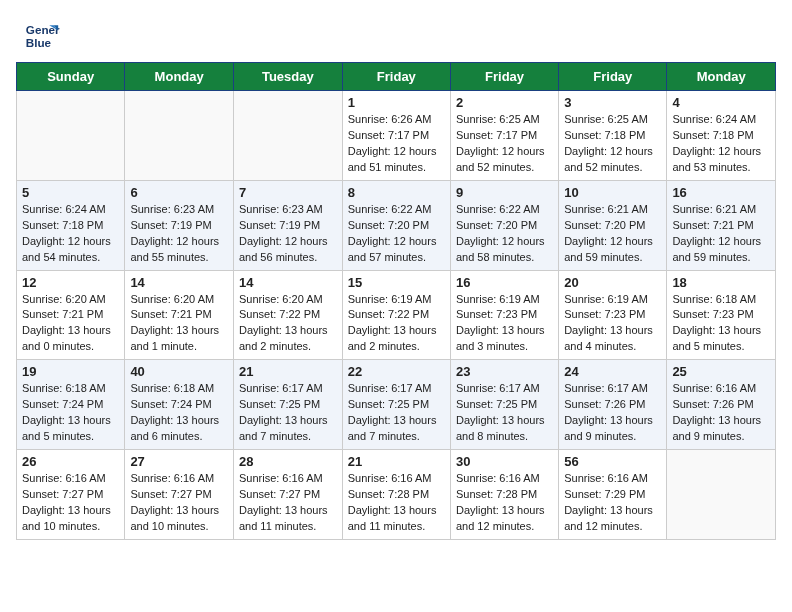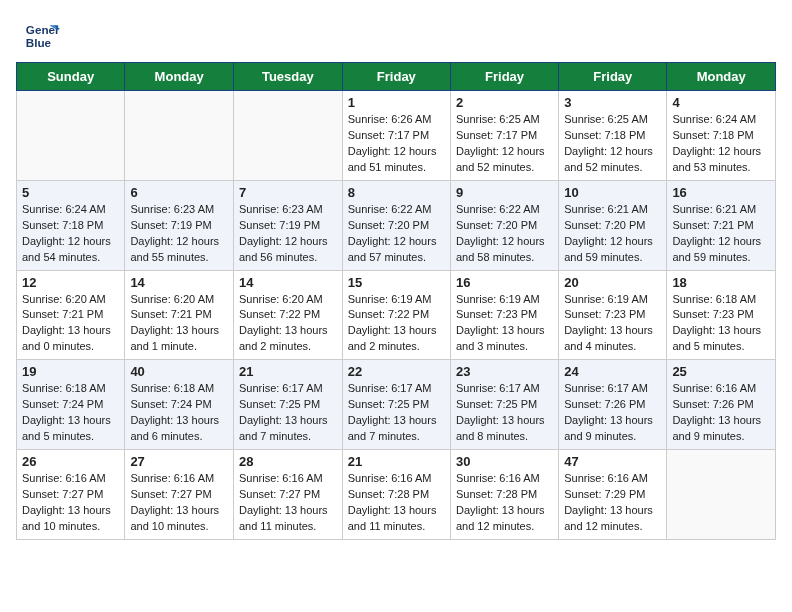--- a/index.html
+++ b/index.html
@@ -259,21 +259,21 @@
 Daylight: 13 hours
 and 11 minutes.</span></td>
           <td><span class="day-number">21</span><span class="day-detail" style="white-space: pre-line;">Sunrise: 6:16 AM
 Sunset: 7:28 PM
 Daylight: 13 hours
 and 11 minutes.</span></td>
           <td><span class="day-number">30</span><span class="day-detail" style="white-space: pre-line;">Sunrise: 6:16 AM
 Sunset: 7:28 PM
 Daylight: 13 hours
 and 12 minutes.</span></td>
-          <td><span class="day-number">47</span><span class="day-detail" style="white-space: pre-line;">Sunrise: 6:16 AM
+          <td><span class="day-number">56</span><span class="day-detail" style="white-space: pre-line;">Sunrise: 6:16 AM
 Sunset: 7:29 PM
 Daylight: 13 hours
 and 12 minutes.</span></td>
           <td class="empty-cell"></td>
         </tr>
       </tbody>
   </table>
 </div>
 
 </body></html>

